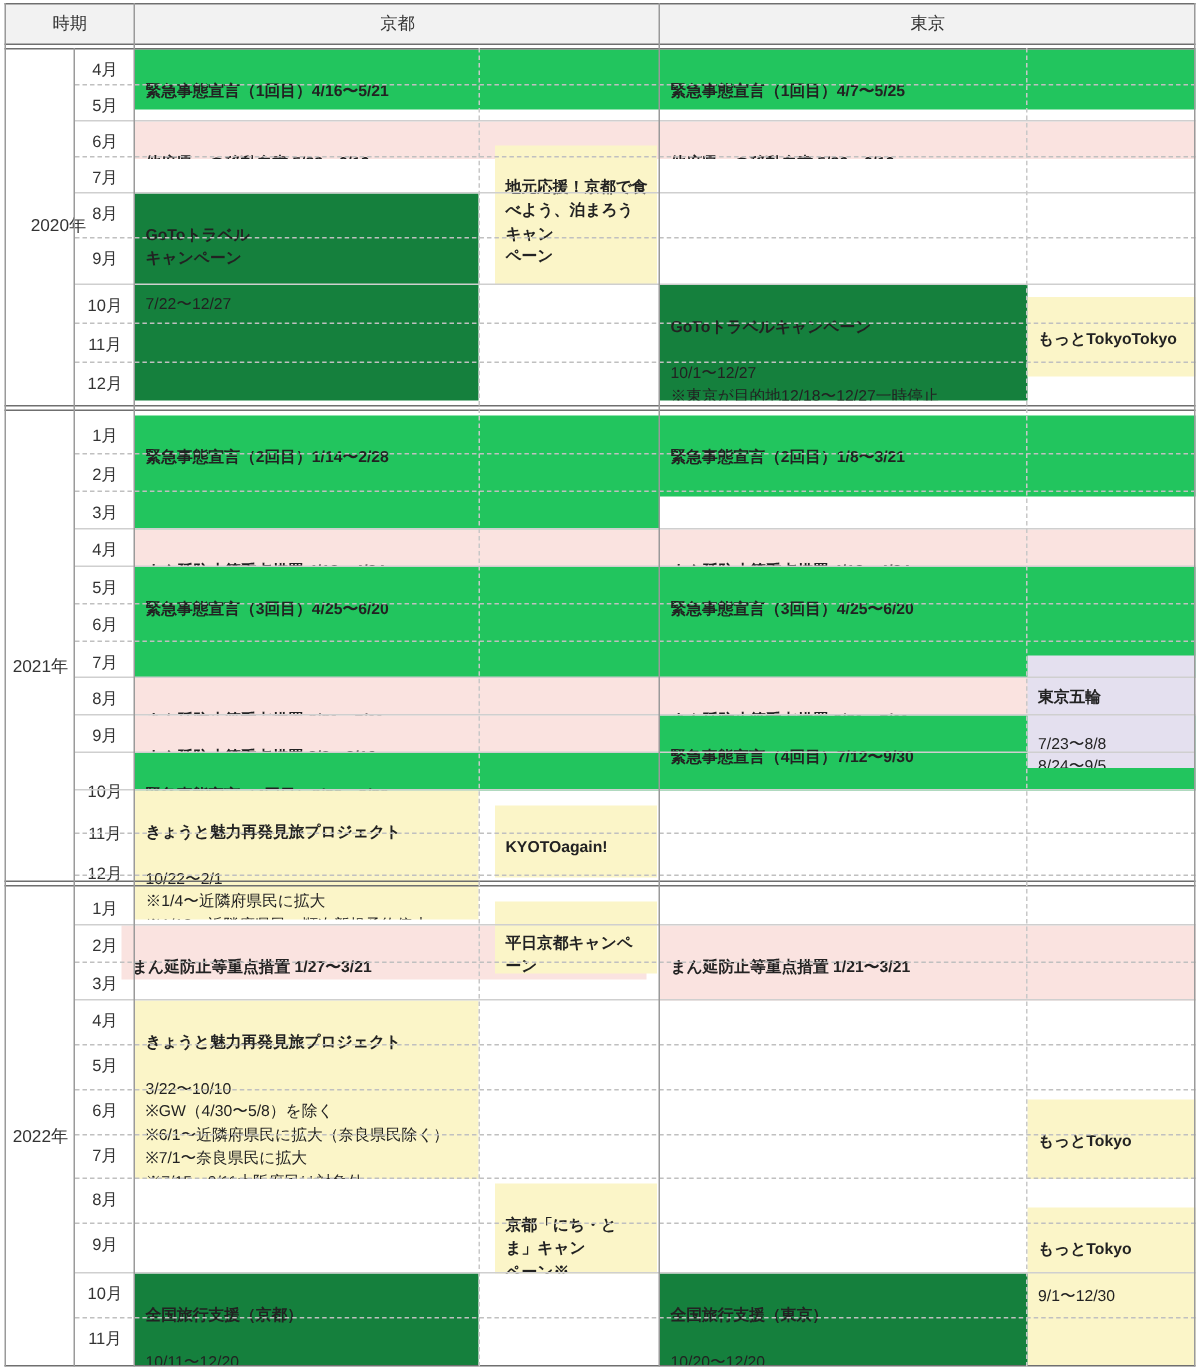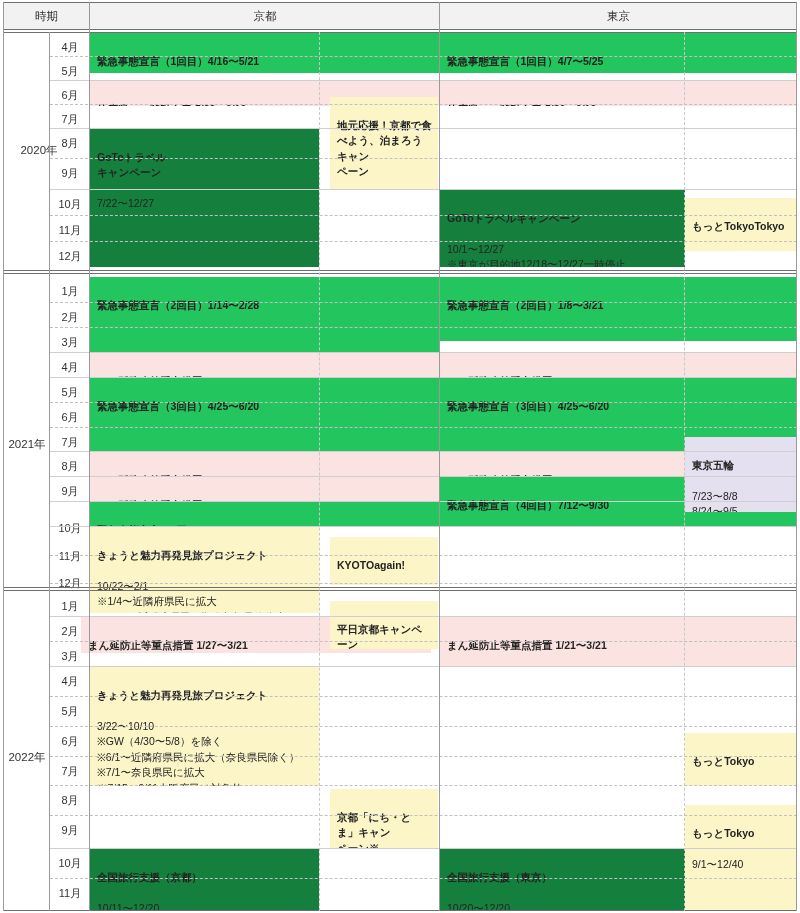--- a/index.html
+++ b/index.html
@@ -194,21 +194,21 @@
   <div class="ev blue" style="left:440px; top:190px; width:245px; height:77px;">
     <span class="ttl">GoToトラベルキャンペーン</span>
     <span class="sub">10/1〜12/27
 ※東京が目的地12/18〜12/27一時停止</span>
   </div>
   <div class="ev yellow" style="left:685px; top:198px; width:112px; height:53px;">
     <span class="ttl">もっとTokyoTokyo</span>
     <span class="sub">10/23〜11/28</span>
   </div>
 
-  <div class="ev pink" style="left:440px; top:277px; width:357px; height:64px;">
+  <div class="ev pink" style="left:440px; top:277px; width:357px; height:54px;">
     <span class="ttl">緊急事態宣言（2回目）1/8〜3/21</span>
   </div>
   <div class="ev pinklt" style="left:440px; top:353px; width:357px; height:25px;">
     <span class="ttl">まん延防止等重点措置 4/12〜4/24</span>
   </div>
   <div class="ev pink" style="left:440px; top:378px; width:357px; height:74px;">
     <span class="ttl">緊急事態宣言（3回目）4/25〜6/20</span>
   </div>
   <div class="ev pinklt" style="left:440px; top:452px; width:357px; height:25px;">
     <span class="ttl">まん延防止等重点措置 6/21〜7/11</span>
@@ -224,21 +224,21 @@
 
   <div class="ev pinklt" style="left:440px; top:617px; width:357px; height:50px;">
     <span class="ttl">まん延防止等重点措置 1/21〜3/21</span>
   </div>
   <div class="ev yellow" style="left:685px; top:733px; width:112px; height:53px;">
     <span class="ttl">もっとTokyo</span>
     <span class="sub">6/10〜7/31</span>
   </div>
   <div class="ev yellow" style="left:685px; top:805px; width:112px; height:105px;">
     <span class="ttl">もっとTokyo</span>
-    <span class="sub">9/1〜12/40</span>
+    <span class="sub">9/1〜12/30</span>
   </div>
   <div class="ev blue" style="left:440px; top:849px; width:245px; height:61px;">
     <span class="ttl">全国旅行支援（東京）</span>
     <span class="sub">10/20〜12/20</span>
   </div>
 
   <div class="yearlabel" style="left:16px; top:143px; width:46px;">2020年</div>
   <div class="yearlabel" style="left:4px; top:437px; width:46px;">2021年</div>
   <div class="yearlabel" style="left:4px; top:750px; width:46px;">2022年</div>
 

